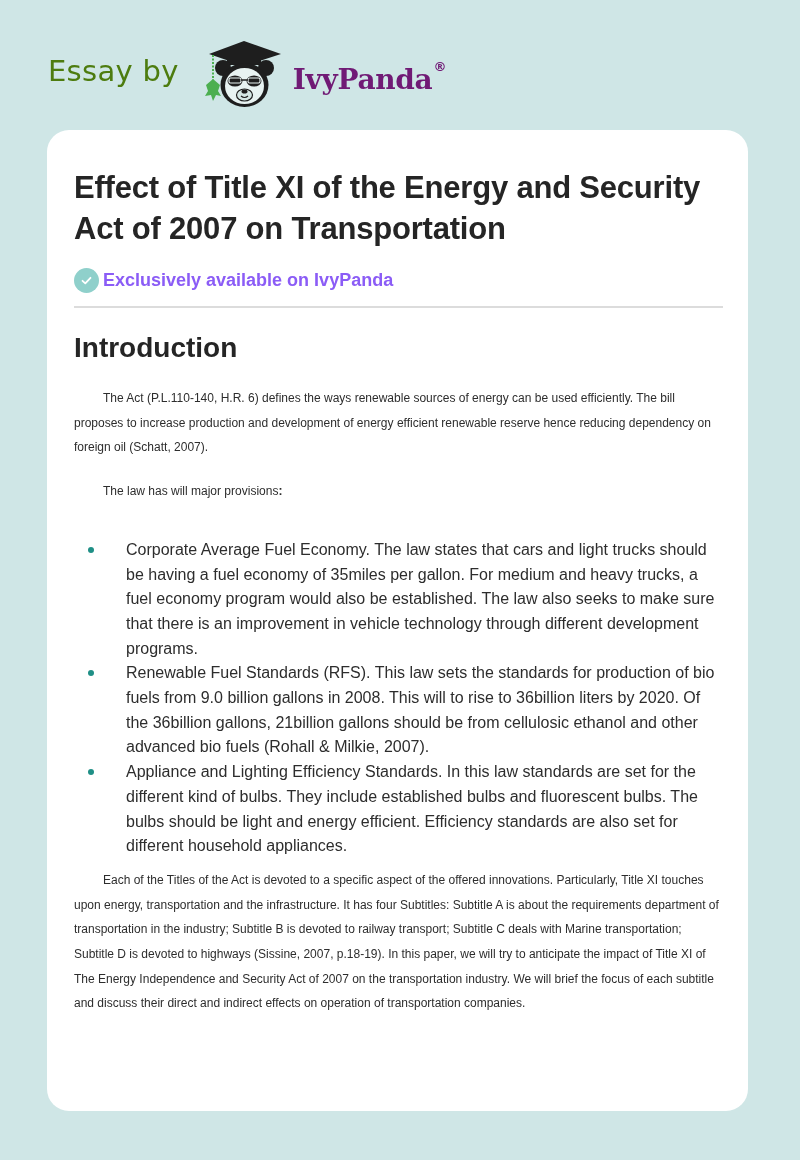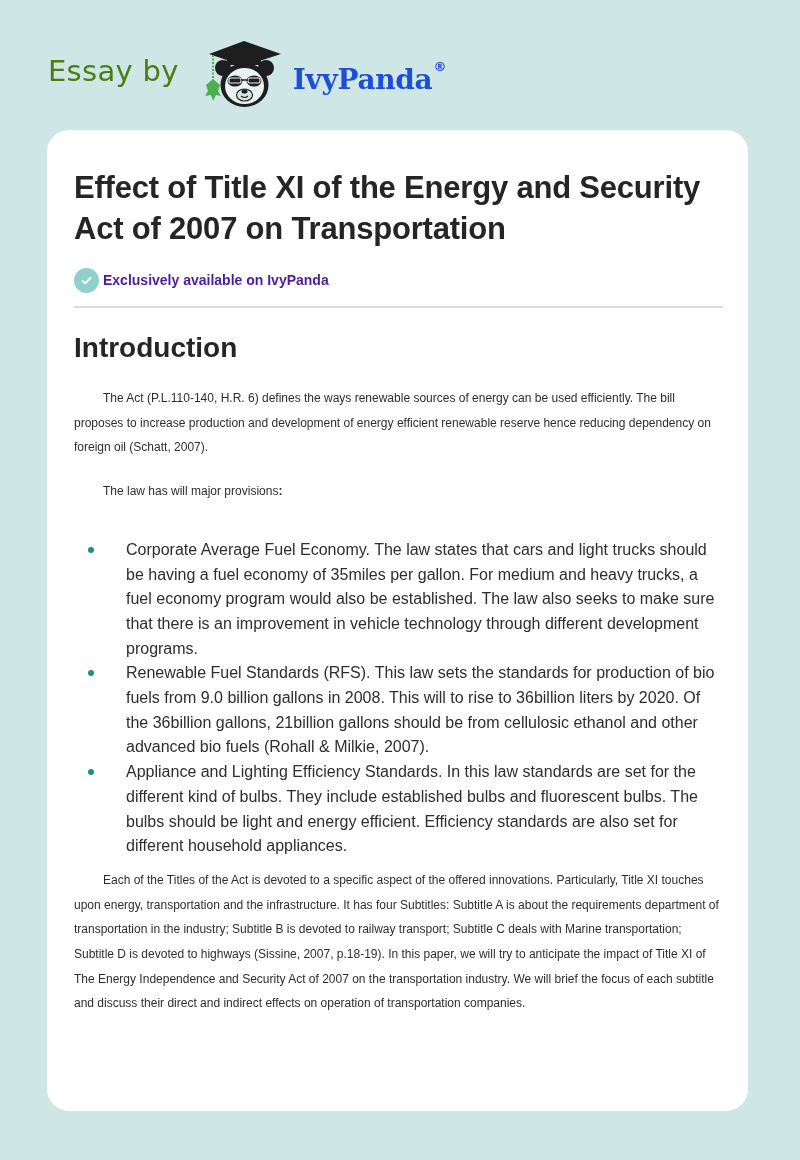--- a/index.html
+++ b/index.html
@@ -29,21 +29,21 @@
     }
     .brand-logo {
       width: 90px;
       height: 76px;
       margin-right: 4px;
     }
     .brand-name {
       font-family: "DejaVu Serif", serif;
       font-weight: bold;
       font-size: 28px;
-      color: #1d4ed8;
+      color: #701a75;
       margin-top: 13px;
       letter-spacing: -0.3px;
     }
     .brand-reg {
       font-family: "DejaVu Sans", sans-serif;
       font-size: 13px;
       font-weight: bold;
       vertical-align: top;
       position: relative;
       top: -4px;
@@ -82,23 +82,23 @@
       width: 25px;
       height: 25px;
       border-radius: 50%;
       background: #8fd0cb;
       display: flex;
       align-items: center;
       justify-content: center;
       margin-right: 4px;
     }
     .exclusive-text {
-      font-size: 14px;
-      font-weight: bold;
-      color: #4c1d95;
+      font-size: 18px;
+      font-weight: bold;
+      color: #8b5cf6;
     }
     .divider {
       margin-top: 13px;
       height: 2px;
       background: #dcdcdc;
       width: 649px;
     }
     .section-heading {
       margin-top: 22px;
       font-size: 28px;

